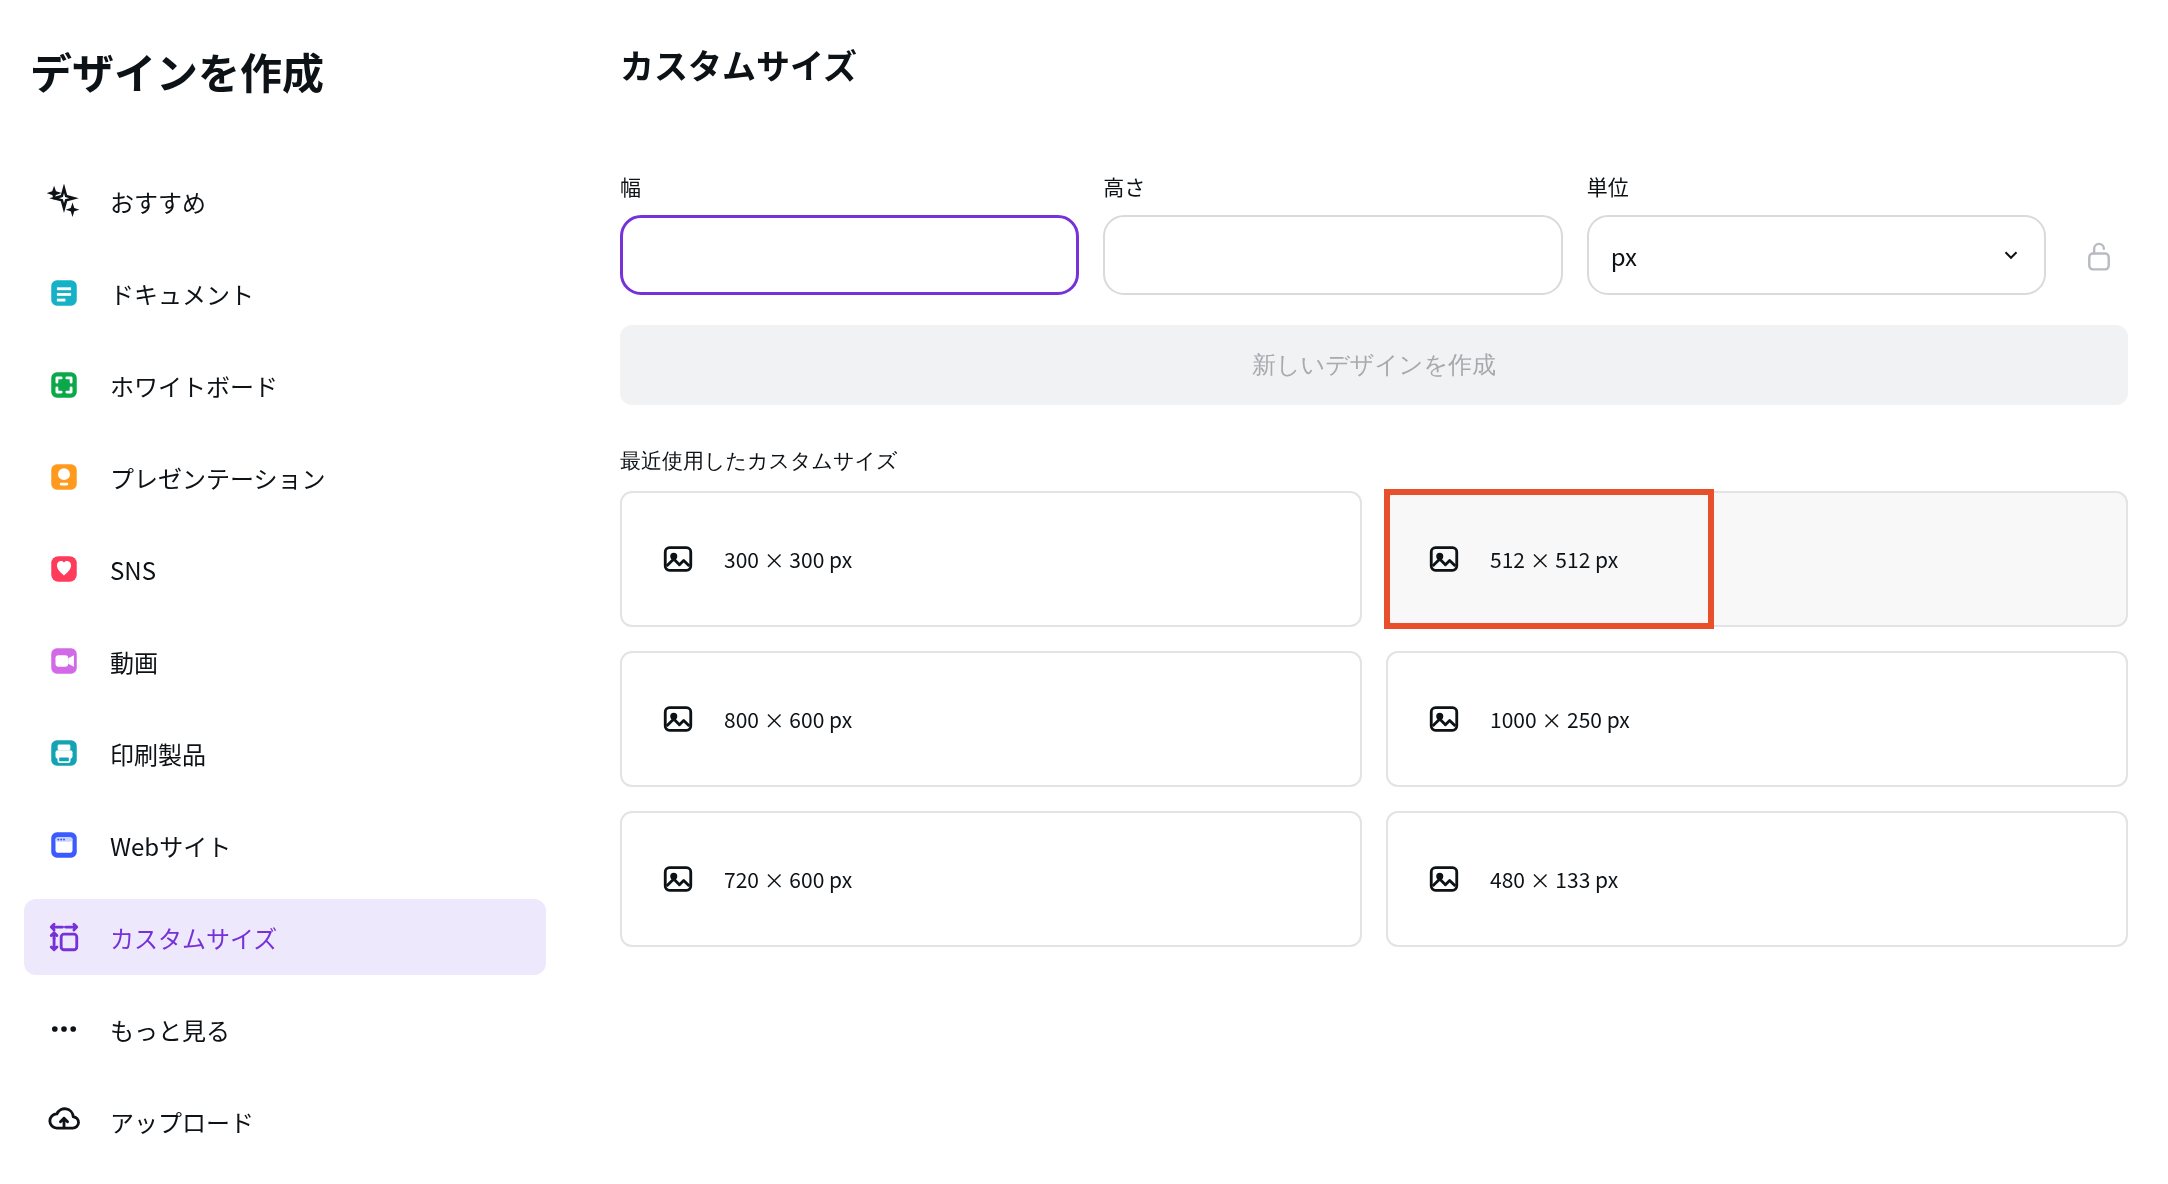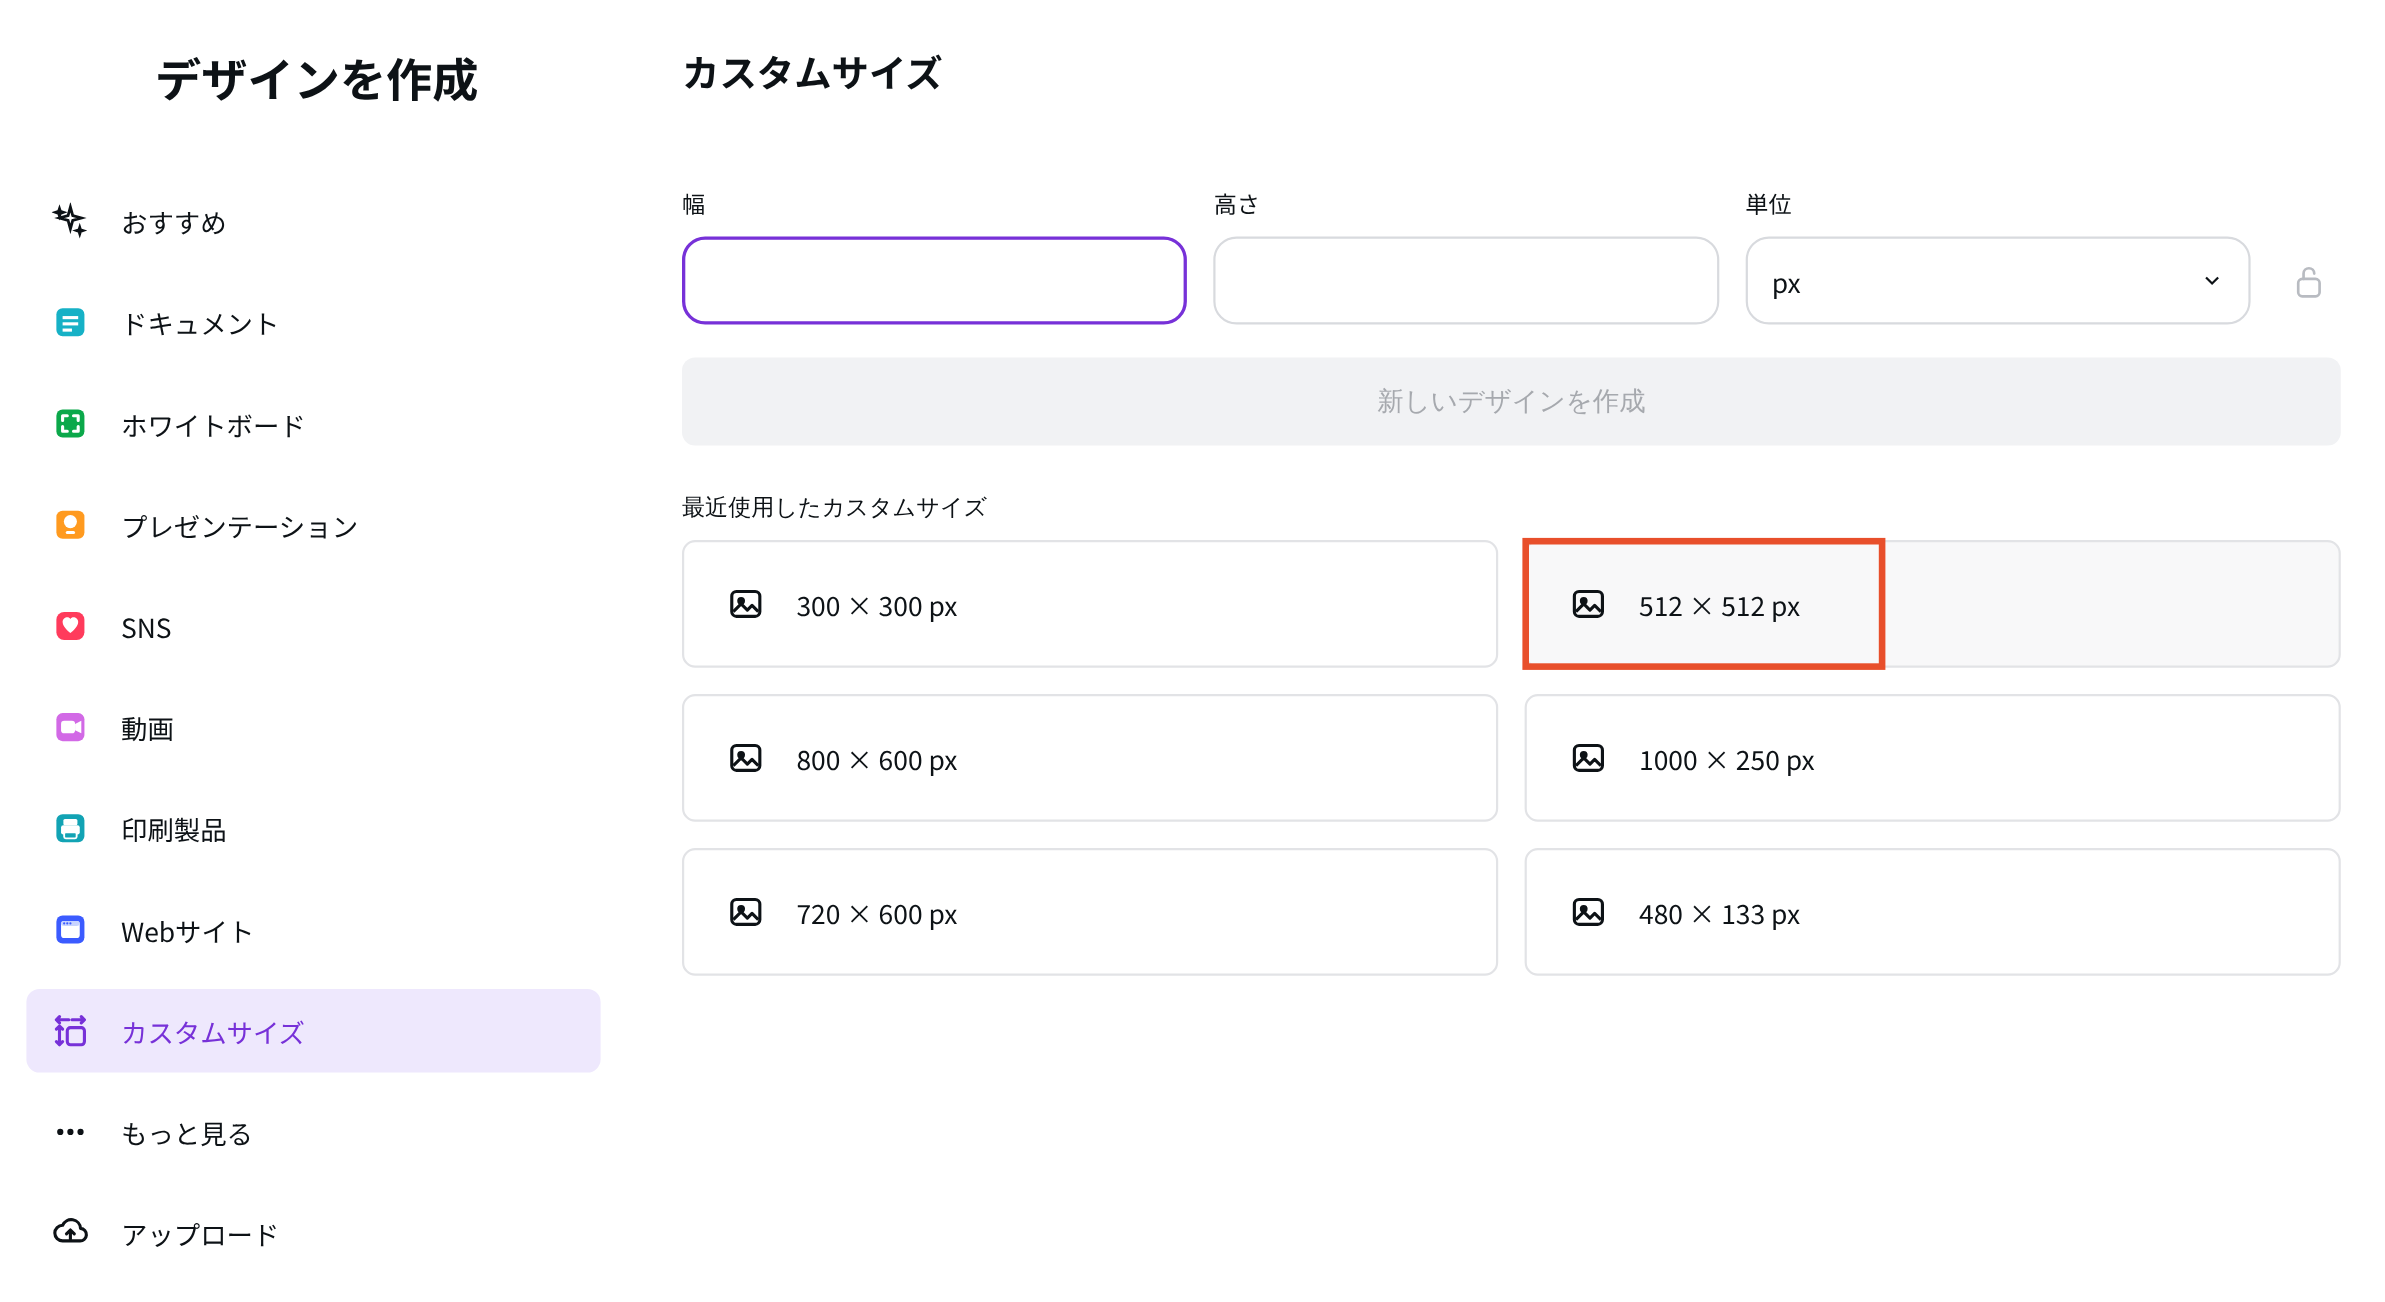--- a/index.html
+++ b/index.html
@@ -14,21 +14,20 @@
   }
   .app {
     display: flex;
     width: 100%;
     height: 100%;
   }
   
   .sidebar {
     width: 570px;
     padding: 40px 24px 0 24px;
-    text-align: center;
   }
   .sidebar-title {
     font-size: 42px;
     font-weight: 700;
     margin-bottom: 62px;
     padding-left: 6px;
   }
   .nav {
     display: flex;
     flex-direction: column;
@@ -141,30 +140,30 @@
     color: #0d1216;
     margin-bottom: 16px;
     font-family: Liberation Serif, serif;
   }
   .recent-grid {
     display: grid;
     grid-template-columns: 1fr 1fr;
     gap: 24px 24px;
   }
   .recent-card {
-    height: 116px;
+    height: 136px;
     border: 2px solid #e2e3e6;
     border-radius: 12px;
     background: #fff;
     display: flex;
     align-items: center;
     padding: 0 38px;
     gap: 28px;
     cursor: pointer;
-    font-size: 24px;
+    font-size: 21px;
   }
   .recent-card.hovered {
     background: #f8f8f9;
     position: relative;
   }
   .highlight-overlay {
     position: absolute;
     top: -4px;
     left: -4px;
     width: 330px;

